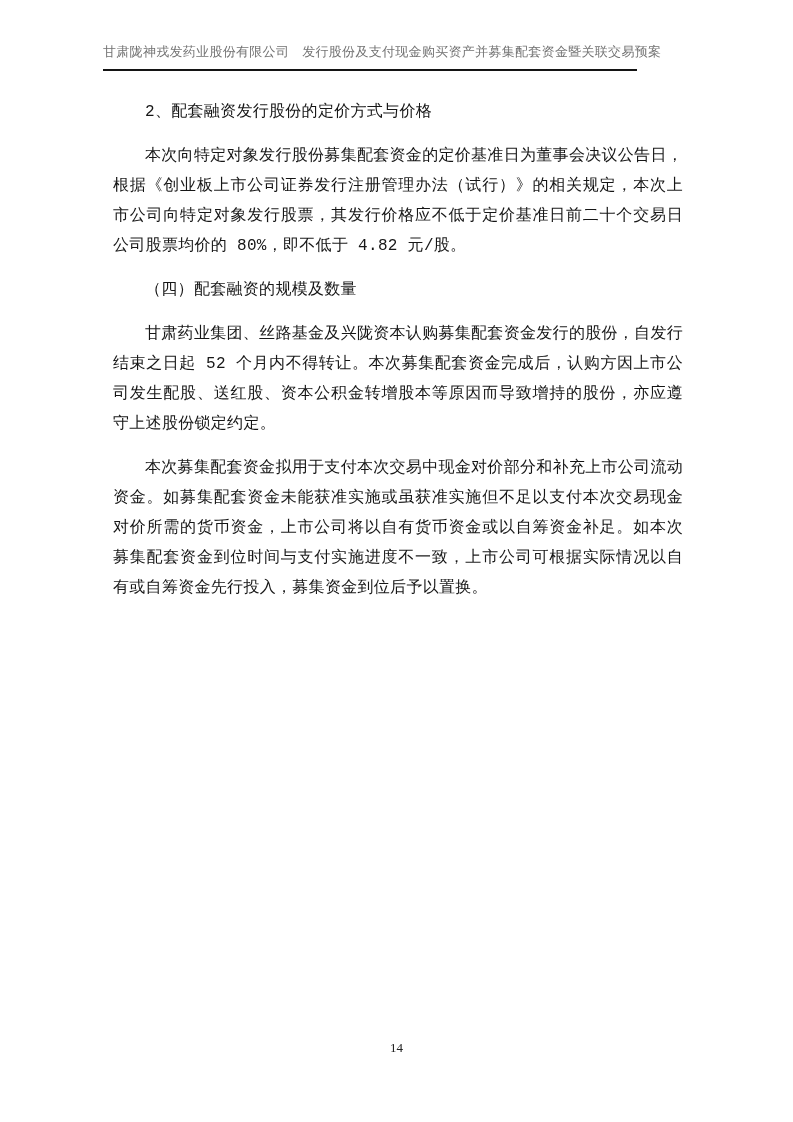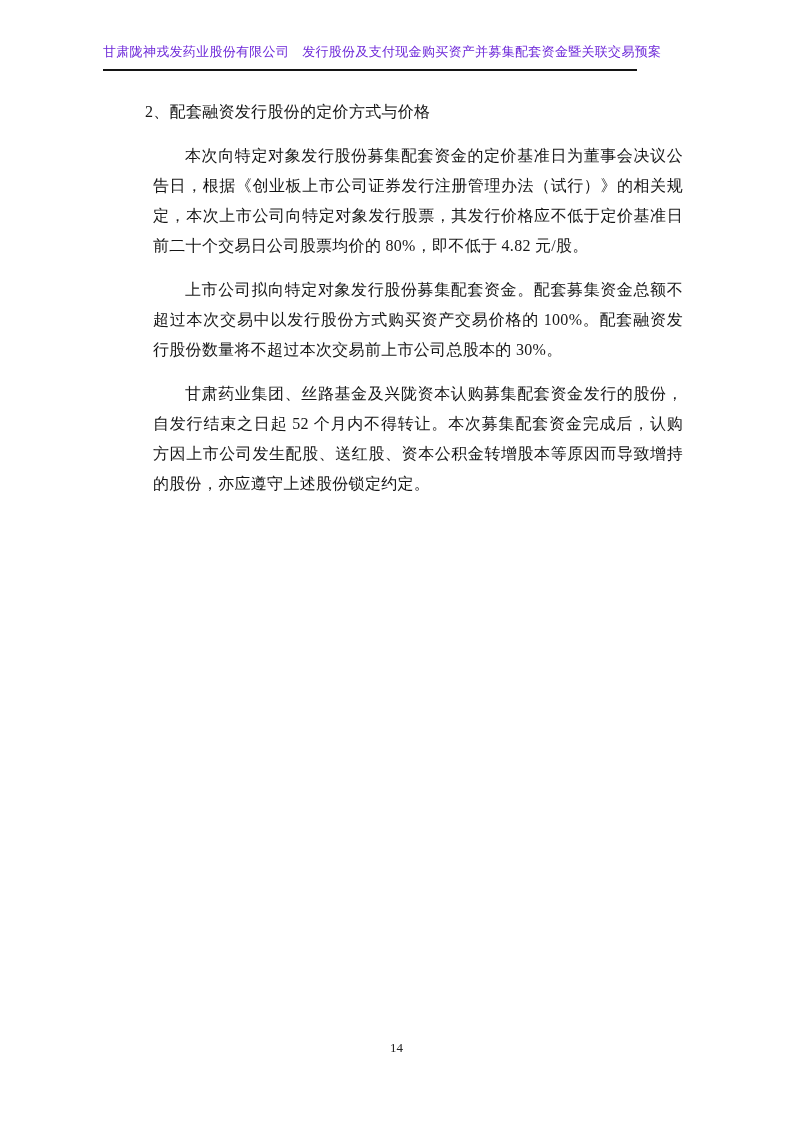--- a/index.html
+++ b/index.html
@@ -22,42 +22,42 @@
     top: 44px;
     left: 103px;
     width: 534px;
     text-align: center;
     font-size: 13px;
     line-height: 16px;
     letter-spacing: 0.3px;
     padding-bottom: 9px;
     border-bottom: 2px solid #141414;
     white-space: nowrap;
-    color: #6d28d9;
+    color: #737373;
   }
   .hdr-title { margin-left: 13px; }
   
   .doc-body {
     position: absolute;
     top: 97px;
     left: 113px;
     width: 570px;
   }
   .doc-body h3, .doc-body p {
     margin: 0 0 14px 0;
     font-size: 16px;
     font-weight: normal;
     line-height: 30px;
     letter-spacing: 0.3px;
     text-indent: 2em;
     color: #161616;
+    font-family: Liberation Mono, monospace;
   }
   .doc-body p {
     text-align: justify;
-    margin-left: 40px;
   }
   
   .doc-footer {
     position: absolute;
     top: 1040px;
     left: 0;
     width: 100%;
     text-align: center;
     font-size: 13px;
     line-height: 16px;
@@ -69,21 +69,22 @@
 
 <div class="page">
 
   <header class="doc-header">
     <span class="hdr-text">甘肃陇神戎发药业股份有限公司</span><span class="hdr-text hdr-title">发行股份及支付现金购买资产并募集配套资金暨关联交易预案</span>
   </header>
 
   <main class="doc-body">
     <h3>2、配套融资发行股份的定价方式与价格</h3>
     <p>本次向特定对象发行股份募集配套资金的定价基准日为董事会决议公告日，根据《创业板上市公司证券发行注册管理办法（试行）》的相关规定，本次上市公司向特定对象发行股票，其发行价格应不低于定价基准日前二十个交易日公司股票均价的 80%，即不低于 4.82 元/股。</p>
-    <p>上市公司拟向特定对象发行股份募集配套资金。配套募集资金总额不超过本次交易中以发行股份方式购买资产交易价格的 100%。配套融资发行股份数量将不超过本次交易前上市公司总股本的 30%。</p>
+    <h3>（四）配套融资的规模及数量</h3>
     <p>甘肃药业集团、丝路基金及兴陇资本认购募集配套资金发行的股份，自发行结束之日起 52 个月内不得转让。本次募集配套资金完成后，认购方因上市公司发生配股、送红股、资本公积金转增股本等原因而导致增持的股份，亦应遵守上述股份锁定约定。</p>
+    <p>本次募集配套资金拟用于支付本次交易中现金对价部分和补充上市公司流动资金。如募集配套资金未能获准实施或虽获准实施但不足以支付本次交易现金对价所需的货币资金，上市公司将以自有货币资金或以自筹资金补足。如本次募集配套资金到位时间与支付实施进度不一致，上市公司可根据实际情况以自有或自筹资金先行投入，募集资金到位后予以置换。</p>
   </main>
 
   <footer class="doc-footer">
     <span>14</span>
   </footer>
 
 </div>
 
 </body></html>

